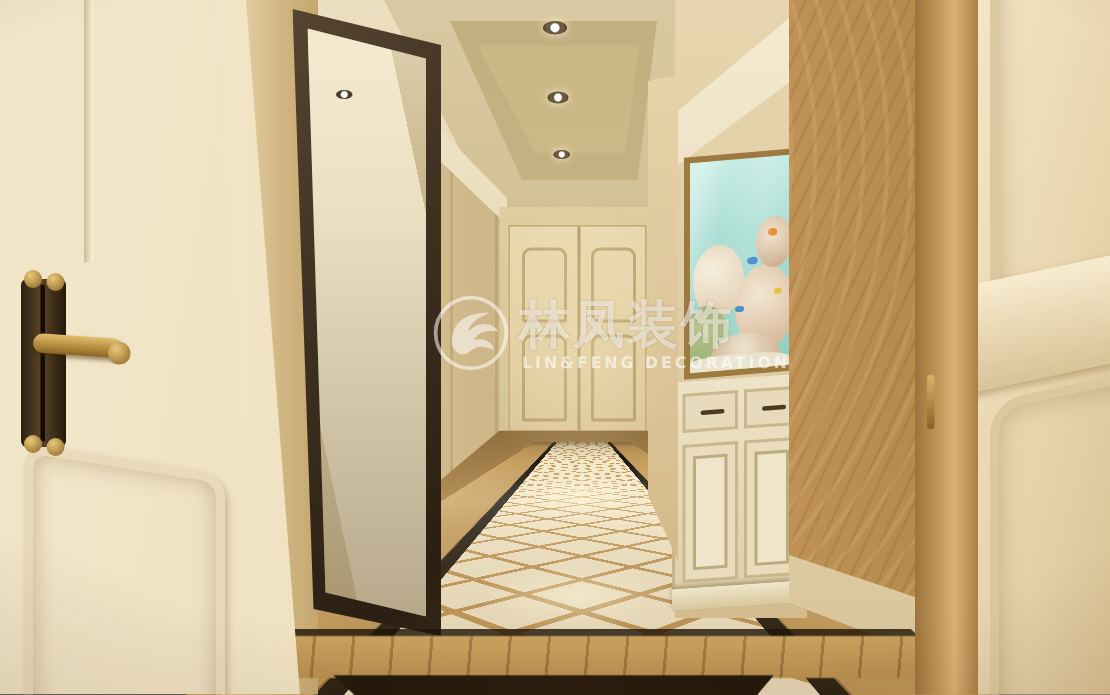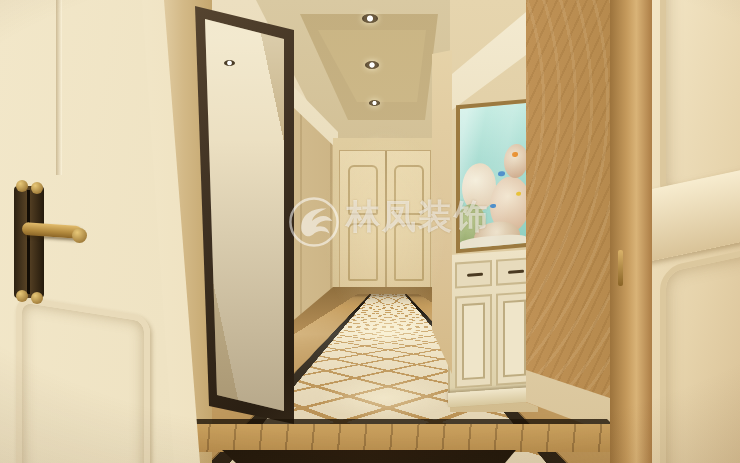--- a/index.html
+++ b/index.html
@@ -278,15 +278,16 @@
   <div class="abs glow"></div>
   <div class="abs vignette"></div>
 
   <div class="abs watermark">
     <svg class="abs wm-logo" viewBox="0 0 54 54">
       <circle cx="27" cy="27" r="24.5" fill="none" stroke="#ffffff" stroke-width="2.6"></circle>
       <path fill="#ffffff" d="M14 36 C12 22 22 12 40 13 C30 17 26 21 25 26 C33 18 43 20 46 26
         C38 24 31 27 29 32 C36 30 42 33 43 39 C36 35 30 36 26 40 C21 44 16 41 14 36 Z"></path>
     </svg>
     <div class="abs wm-title">林凤装饰</div>
+    <div class="abs wm-sub">LIN&amp;FENG DECORATION</div>
   </div>
 
 </div>
 
 </body></html>

